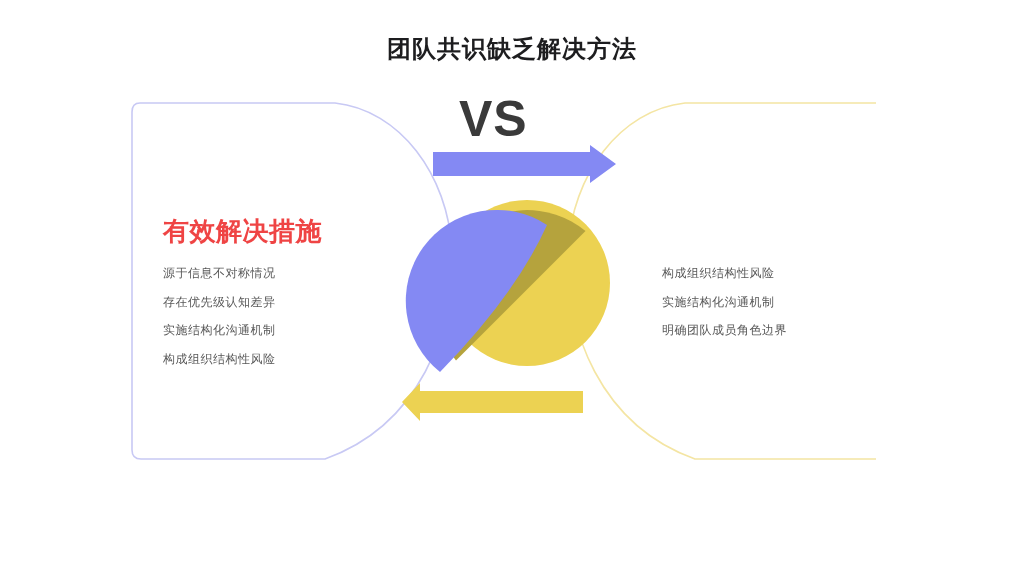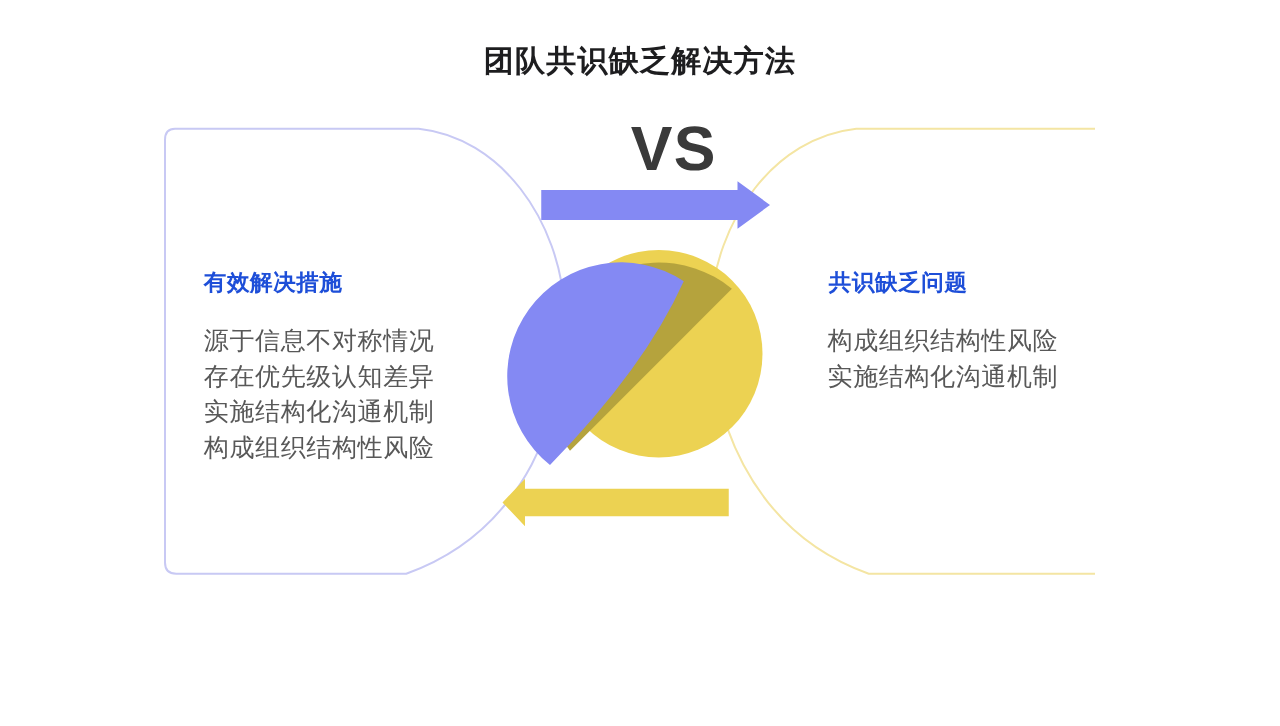--- a/index.html
+++ b/index.html
@@ -32,41 +32,40 @@
     font-size: 24px;
     font-weight: bold;
     color: #1d1d1f;
     letter-spacing: 1px;
   }
   .vs-label {
     position: absolute;
     left: 459px;
     top: 94px;
     width: 160px;
-    text-align: center;
     font-size: 50px;
     font-weight: bold;
     color: #3a3a3a;
     letter-spacing: 1px;
     line-height: 1;
   }
   .panel-heading {
     position: absolute;
     top: 214px;
-    font-size: 18px;
+    font-size: 26px;
     font-weight: bold;
-    color: #1d4ed8;
+    color: #ef4444;
     letter-spacing: 0.5px;
   }
   .panel-heading.left { left: 163px; }
   .panel-heading.right { left: 663px; }
   .panel-items {
     position: absolute;
     top: 259px;
-    font-size: 20px;
+    font-size: 12px;
     color: #585858;
   }
   .panel-items.left { left: 163px; }
   .panel-items.right { left: 662px; }
   .panel-items .list-item {
     height: 28.5px;
     line-height: 28.5px;
     letter-spacing: 0.5px;
     white-space: nowrap;
   }
@@ -98,19 +97,19 @@
   <div class="vs-label">VS</div>
 
   <div class="panel-heading left">有效解决措施</div>
   <div class="panel-items left">
     <div class="list-item">源于信息不对称情况</div>
     <div class="list-item">存在优先级认知差异</div>
     <div class="list-item">实施结构化沟通机制</div>
     <div class="list-item">构成组织结构性风险</div>
   </div>
 
-  <div class="panel-heading right">共识缺乏问题</div>
   <div class="panel-items right">
     <div class="list-item">构成组织结构性风险</div>
     <div class="list-item">实施结构化沟通机制</div>
+    <div class="list-item">明确团队成员角色边界</div>
   </div>
 
 </div>
 
 </body></html>

